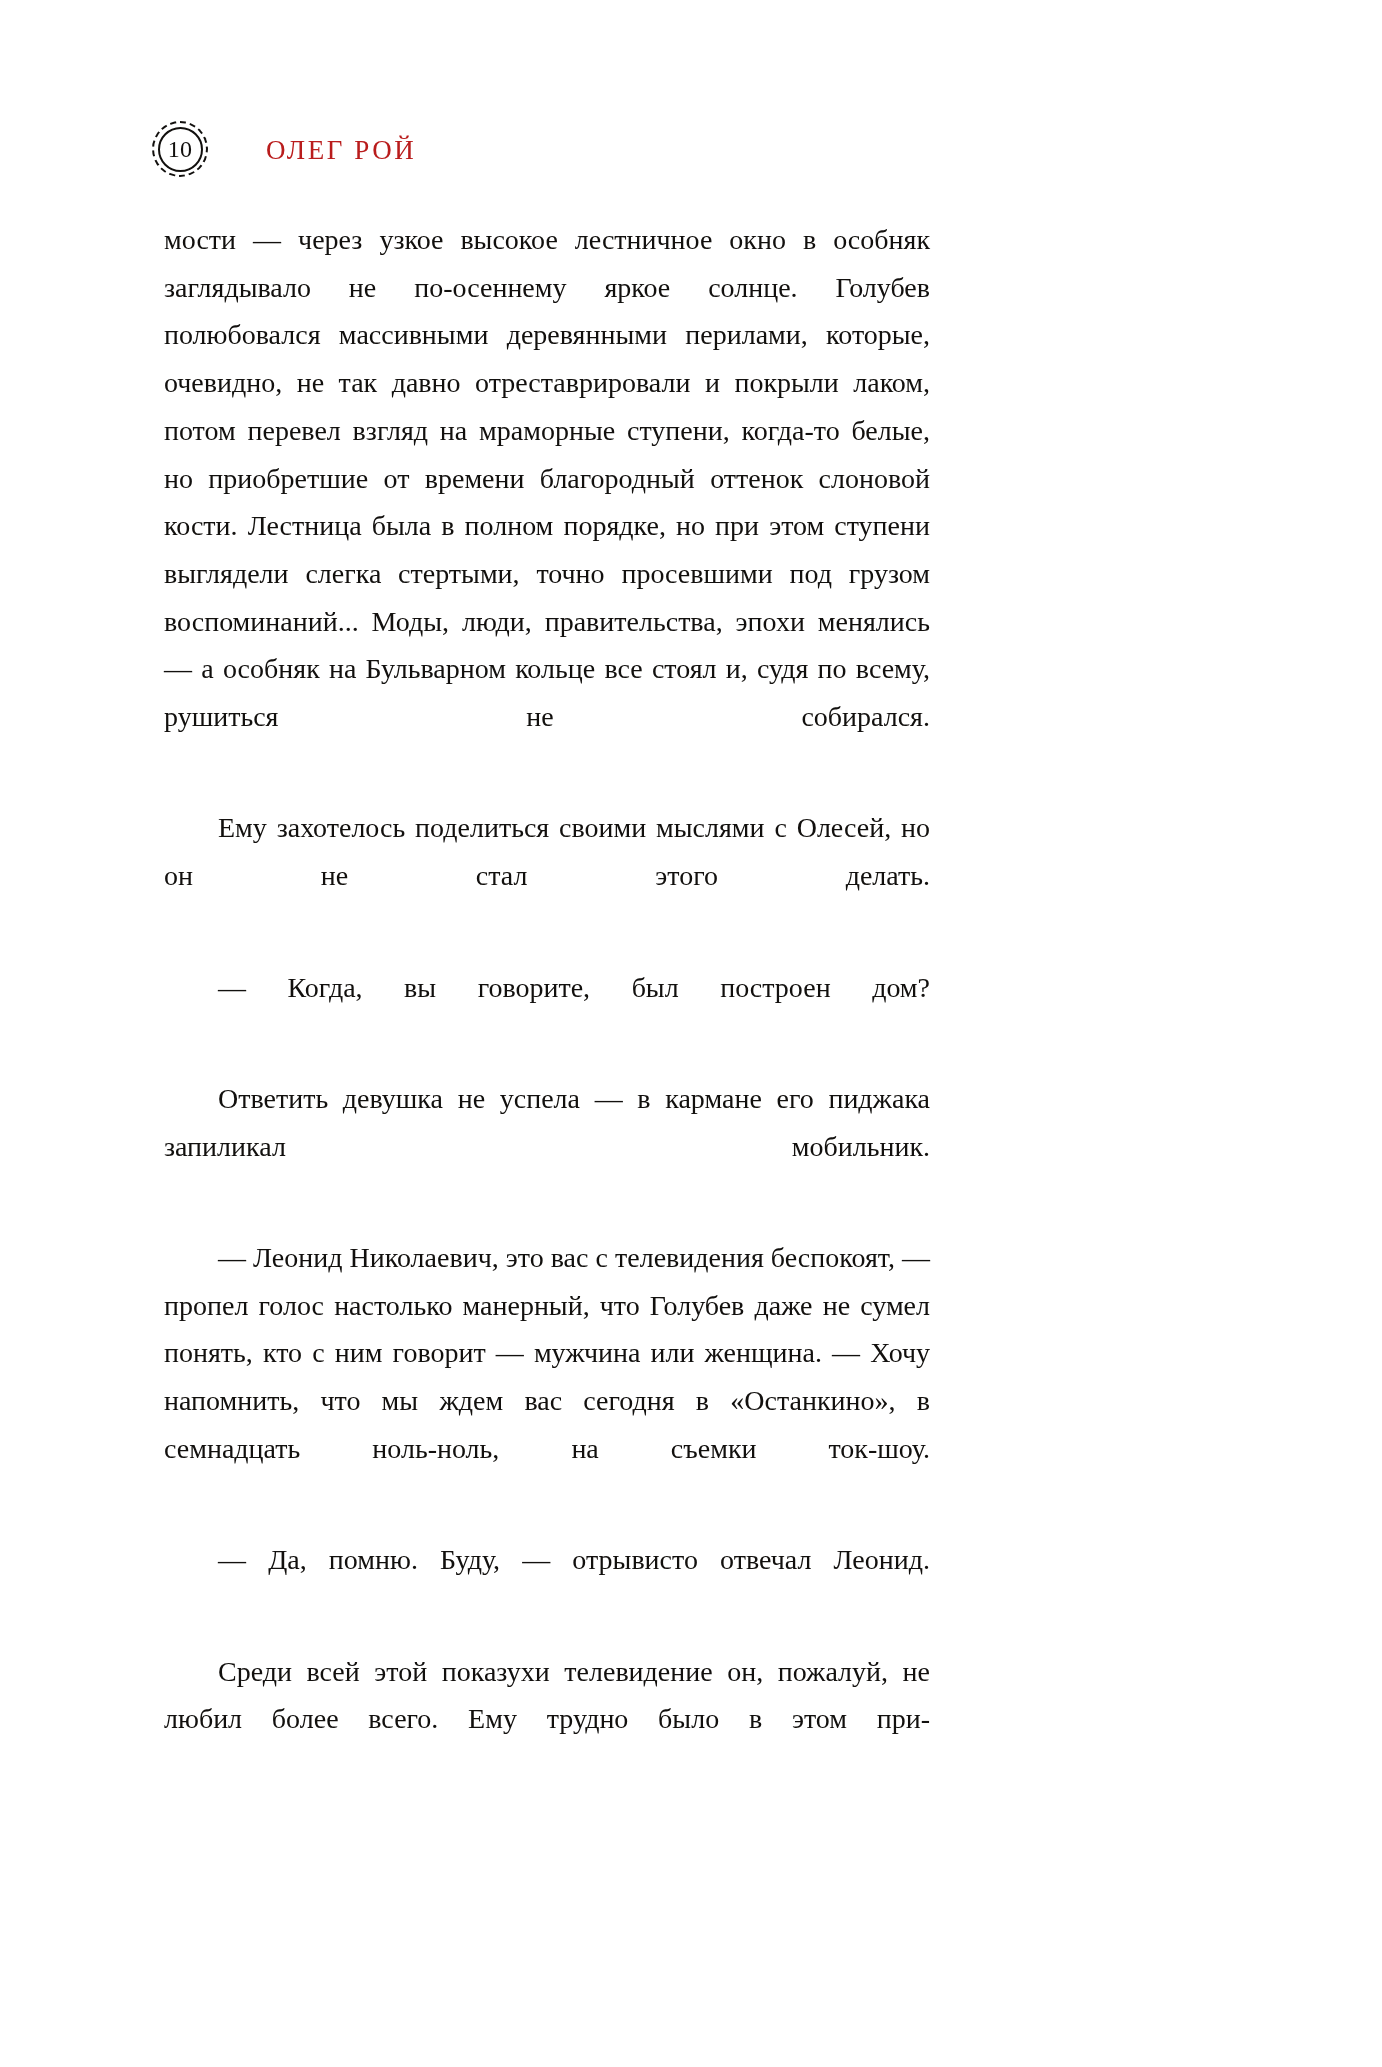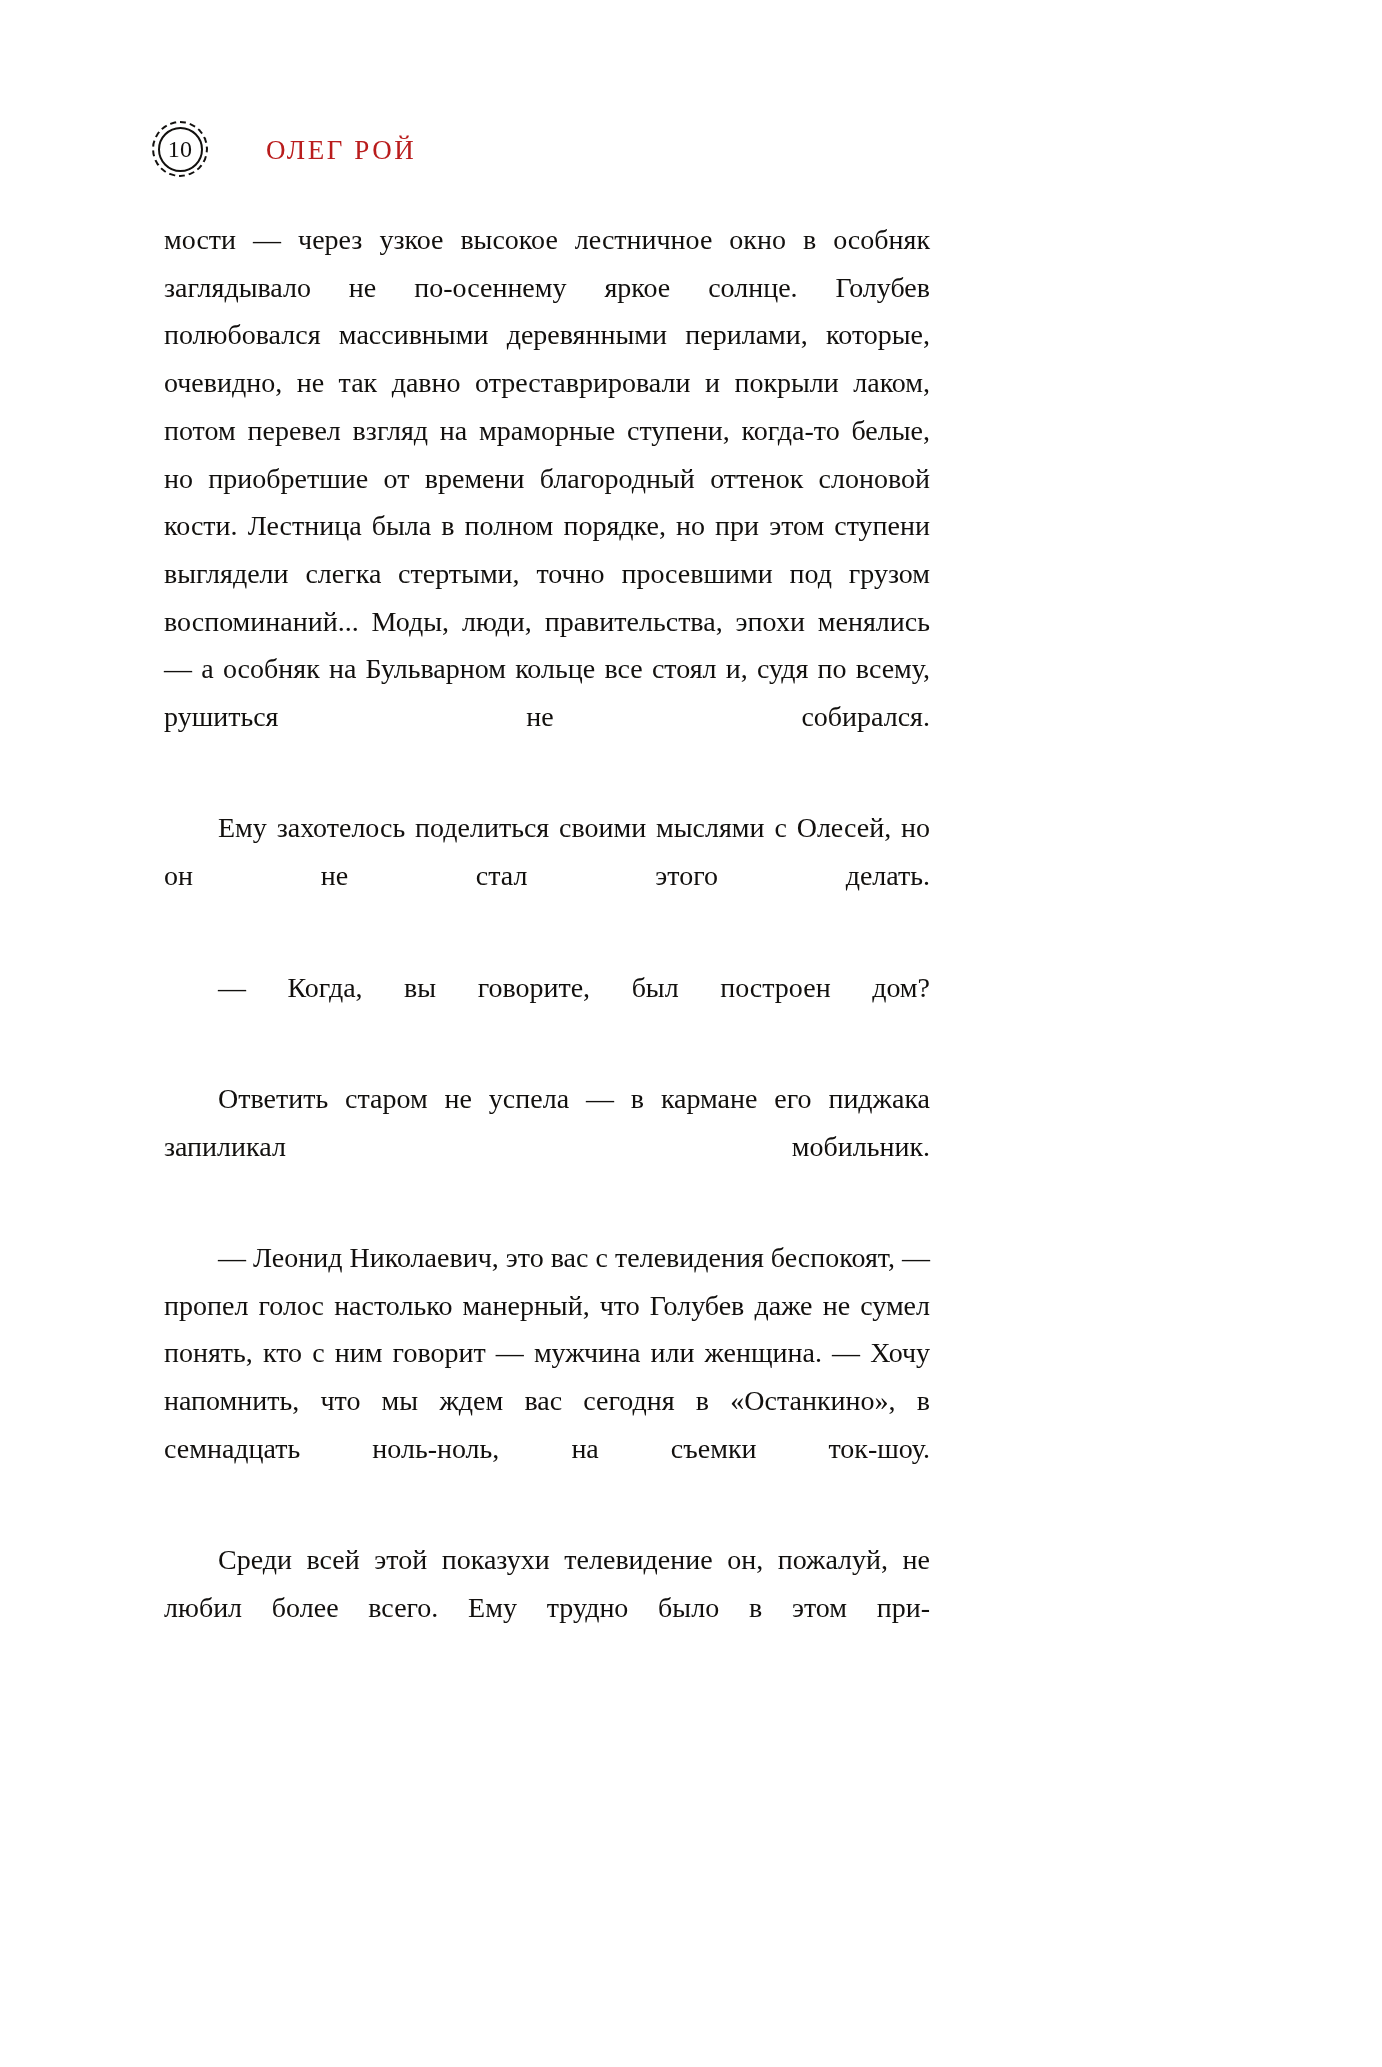--- a/index.html
+++ b/index.html
@@ -138,18 +138,19 @@
       <span class="folio-num">10</span>
     </div>
 
     <div class="running-title">ОЛЕГ РОЙ</div>
   </div>
 
   <div class="textblock">
     <p class="cont">мости — через узкое высокое лестничное окно в особняк заглядывало не по-осеннему яркое солнце. Голубев полюбовался массивными деревянными перилами, которые, очевидно, не так давно отреставрировали и покрыли лаком, потом перевел взгляд на мраморные ступени, когда-то белые, но приобретшие от времени благородный оттенок слоновой кости. Лестница была в полном порядке, но при этом ступени выглядели слегка стертыми, точно просевшими под грузом воспоминаний... Моды, люди, правительства, эпохи менялись — а особняк на Бульварном кольце все стоял и, судя по всему, рушиться не собирался.</p>
     <p class="indent">Ему захотелось поделиться своими мыслями с Олесей, но он не стал этого делать.</p>
     <p class="indent">— Когда, вы говорите, был построен дом?</p>
-    <p class="indent">Ответить старом не успела — в кармане его пиджака запиликал мобильник.</p>
+    <p class="indent">Ответить девушка не успела — в кармане его пиджака запиликал мобильник.</p>
     <p class="indent">— Леонид Николаевич, это вас с телевидения беспокоят, — пропел голос настолько манерный, что Голубев даже не сумел понять, кто с ним говорит — мужчина или женщина. — Хочу напомнить, что мы ждем вас сегодня в «Останкино», в семнадцать ноль-ноль, на съемки ток-шоу.</p>
+    <p class="indent">— Да, помню. Буду, — отрывисто отвечал Леонид.</p>
     <p class="indent">Среди всей этой показухи телевидение он, пожалуй, не любил более всего. Ему трудно было в этом при-</p>
   </div>
 
 </div>
 
 </body></html>

